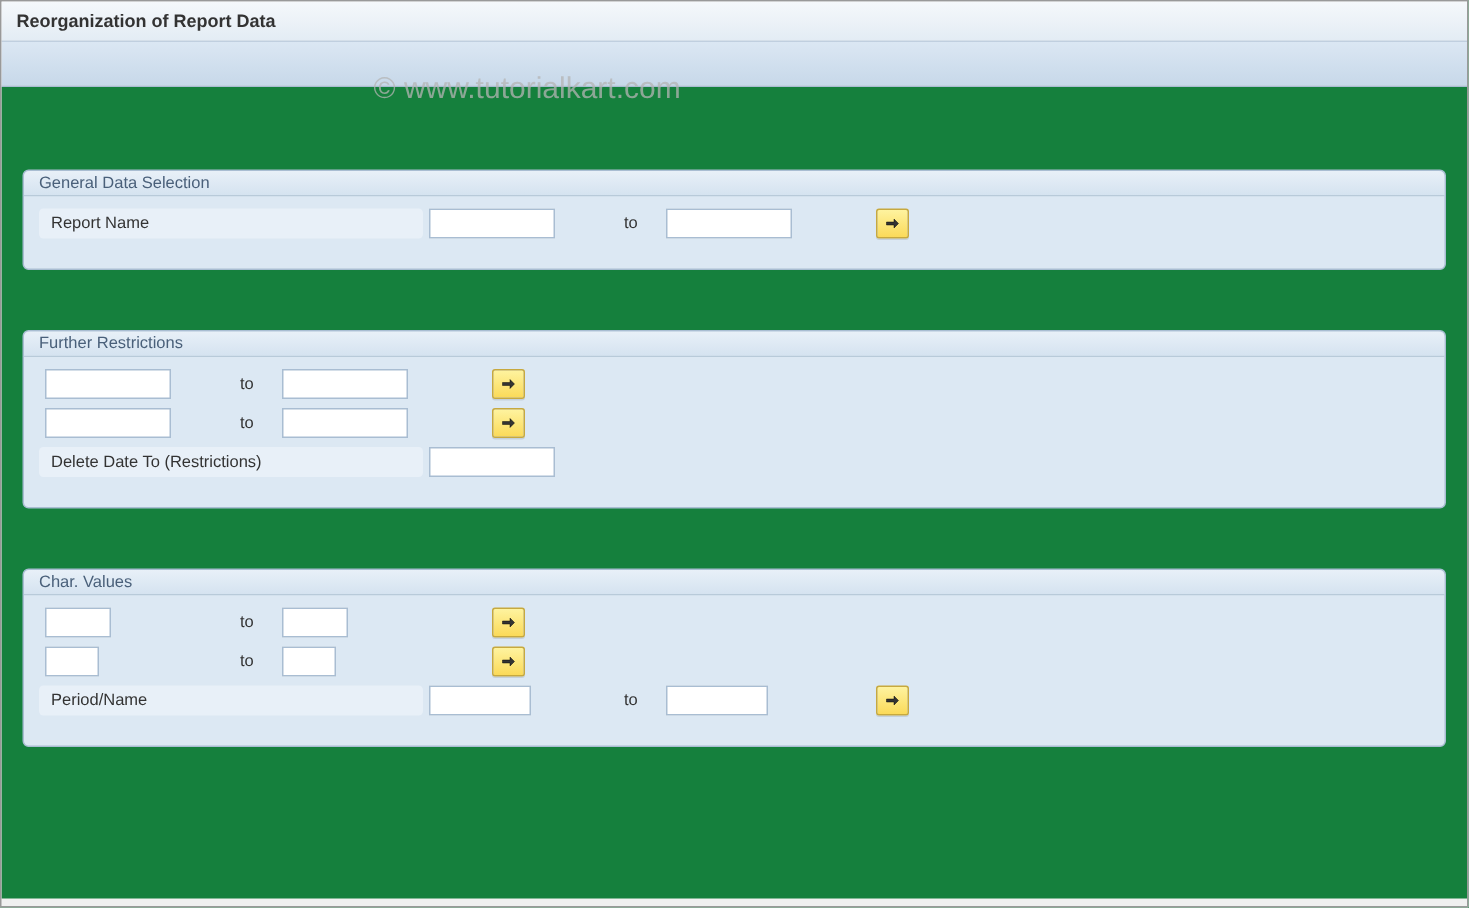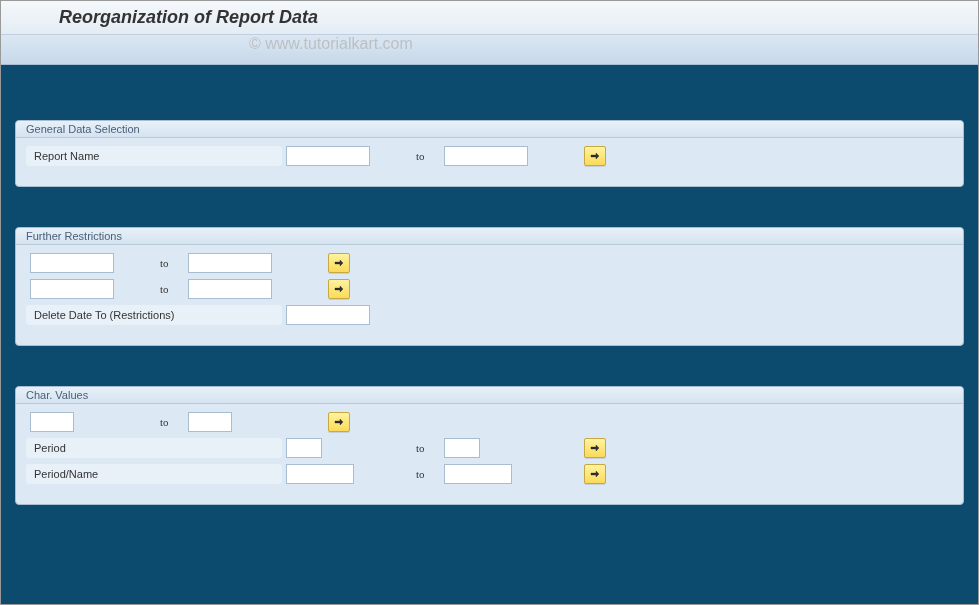--- a/index.html
+++ b/index.html
@@ -15,42 +15,40 @@
       height: 605px;
       border: 1px solid #999;
     }
     .title-bar {
       background: linear-gradient(to bottom, #f5f8fb, #e3ecf4);
       border-bottom: 1px solid #c0cfdf;
       padding: 6px 10px;
     }
     .title-text {
       font-weight: bold;
-      font-style: italic;
-      font-size: 18px;
+      font-size: 12px;
       color: #333;
-      margin-left: 48px;
     }
     .toolbar {
       background: linear-gradient(to bottom, #dbe7f3, #c7d8e9);
       height: 30px;
       border-bottom: 1px solid #a9bdd2;
       position: relative;
     }
     .watermark {
       position: absolute;
-      top: 0;
+      top: 20px;
       left: 248px;
       color: rgba(180, 180, 180, 0.75);
-      font-size: 16px;
+      font-size: 20px;
       font-weight: normal;
       pointer-events: none;
     }
     .content-area {
-      background-color: #0c4a6e;
+      background-color: #15803d;
       padding: 10px 14px;
       height: calc(100% - 62px);
     }
     .spacer-top {
       height: 45px;
     }
     .section-group {
       border: 1px solid #a9bdd2;
       border-radius: 4px;
       background-color: #dce8f3;
@@ -102,21 +100,20 @@
     }
     .field-input.medium {
       width: 68px;
     }
     .to-label {
       width: 72px;
       text-align: left;
       padding-left: 44px;
       color: #333;
       font-size: 11px;
-      font-family: Liberation Serif, serif;
     }
     .input-col2 {
       margin-left: 0;
     }
     .range-button {
       width: 22px;
       height: 20px;
       margin-left: 50px;
       background: linear-gradient(to bottom, #fef39f, #fbda59);
       border: 1px solid #c7a93f;
@@ -226,21 +223,20 @@
         <div class="col2-container">
           <input type="text" class="field-input narrow input-col2" value="" style="">
         </div>
         <button class="range-button">
           <svg class="arrow-icon" viewBox="0 0 10 10">
             <path d="M1 4 L6 4 L6 2 L9 5 L6 8 L6 6 L1 6 Z" fill="#333" stroke="#000" stroke-width="0.3"></path>
           </svg>
         </button>
       </div>
       <div class="field-row">
-        <div class="field-label">Period</div>
         <div class="col1-container">
           <input type="text" class="field-input narrow" style="width: 36px;" value="">
         </div>
         <span class="to-label">to</span>
         <div class="col2-container">
           <input type="text" class="field-input narrow input-col2" style="width: 36px;" value="">
         </div>
         <button class="range-button">
           <svg class="arrow-icon" viewBox="0 0 10 10">
             <path d="M1 4 L6 4 L6 2 L9 5 L6 8 L6 6 L1 6 Z" fill="#333" stroke="#000" stroke-width="0.3"></path>

